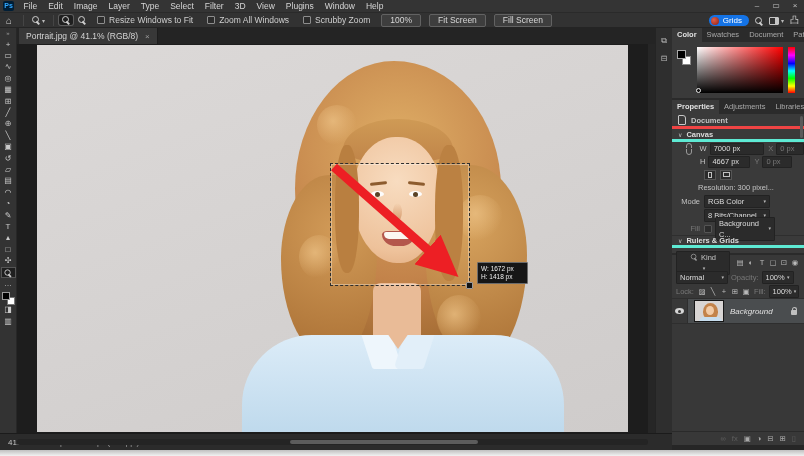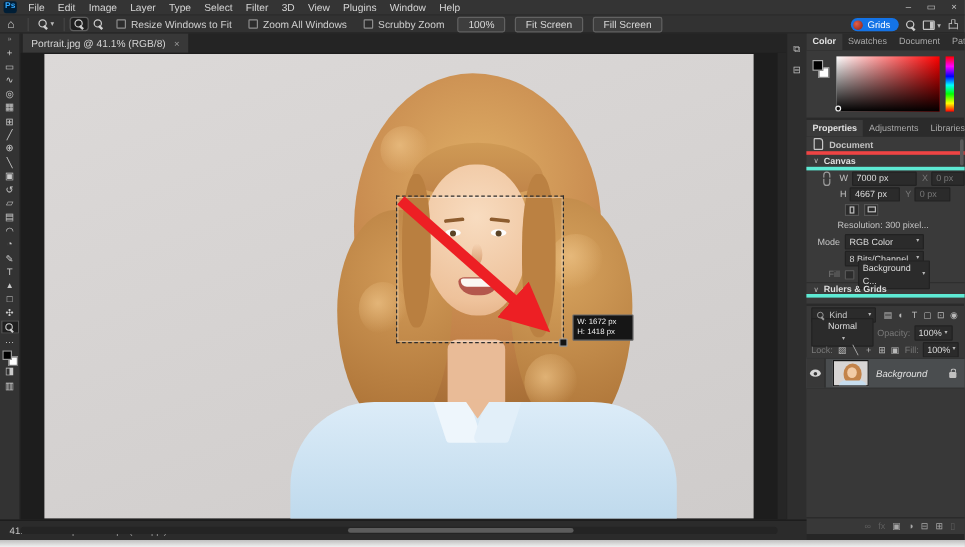--- a/index.html
+++ b/index.html
@@ -158,21 +158,21 @@
   .orient-l { width:7px; height:5px; }
   .select { display:flex; align-items:center; justify-content:space-between; background:#2b2b2b;
     border:1px solid #222; border-radius:1px; padding:0 3px; font-size:7.5px; line-height:11px; color:#dcdcdc; }
   .select .caret { font-size:5px; }
   .pscroll { position:absolute; right:1px; top:2px; width:3px; height:22px; background:#5a5a5a; border-radius:2px; }
 
   
   #layers-panel { top:227px; height:190px; display:flex; flex-direction:column; }
   #layers-body { flex:1; background:#383838; display:flex; flex-direction:column; }
   .lrow { display:flex; align-items:center; height:15px; padding:0 4px; gap:3px; }
-  .kind-select { width:62px; color:#c3c3c3; }
+  .kind-select { width:62px; color:#c3c3c3;flex-direction:column; }
   .licon { color:#b9b9b9; font-size:7.5px; width:10px; text-align:center; }
   .llabel { font-size:7.5px; color:#787878;text-align:right; }
   .layer-row { display:flex; align-items:center; height:26px; background:#4a4d4f; border-top:1px solid #2e2e2e; border-bottom:1px solid #2e2e2e; }
   .eye-cell { width:16px; align-self:stretch; background:#383838; border-right:1px solid #2e2e2e;
     display:flex; align-items:center; justify-content:center; }
   .eye { width:9px; height:6px; border-radius:50%; background:#d6d6d6; position:relative; }
   .eye::after { content:''; position:absolute; left:3px; top:1.5px; width:3px; height:3px; background:#383838; border-radius:50%; }
   .thumb { width:30px; height:22px; margin:0 6px; background:#d8d5d4; border:1px solid #171717; position:relative; overflow:hidden; }
   .thumb div { position:absolute; }
   .t-hair { left:8px; top:2px; width:15px; height:17px; background:#c3834a; border-radius:50% 50% 45% 45%; }
@@ -468,21 +468,21 @@
           <span id="filter-icons" style="display:flex;gap:1px;margin-left:2px;">
               <span class="licon">▤</span>
               <span class="licon">◐</span>
               <span class="licon">T</span>
               <span class="licon">▢</span>
               <span class="licon">⊡</span>
               <span class="licon">◉</span>
             </span>
         </div>
         <div class="lrow" style="height:14px;">
-          <span class="select dim" style="width:52px;flex-direction:column;">
+          <span class="select dim" style="width:52px;">
             <span>Normal</span>
               <span class="caret">▾</span>
           </span>
           <span class="llabel">Opacity:</span>
           <span class="select dim" style="width:32px;">
             <span>100%</span>
               <span class="caret">▾</span>
           </span>
         </div>
         <div class="lrow" style="height:14px;">

